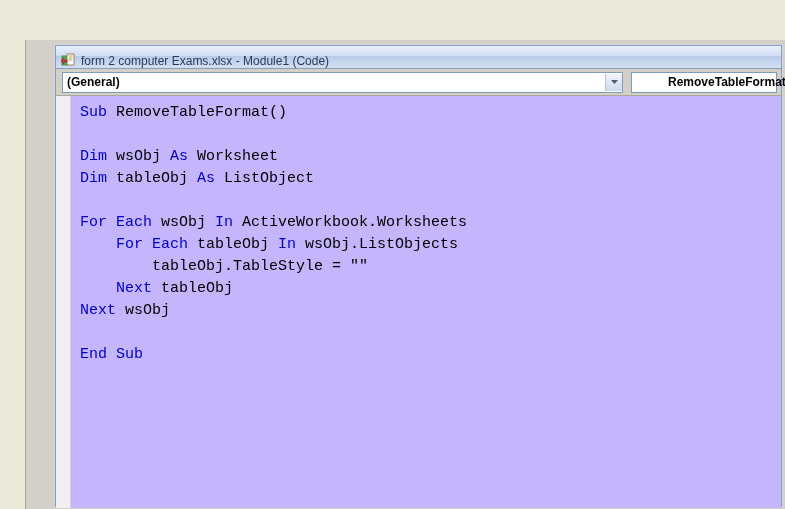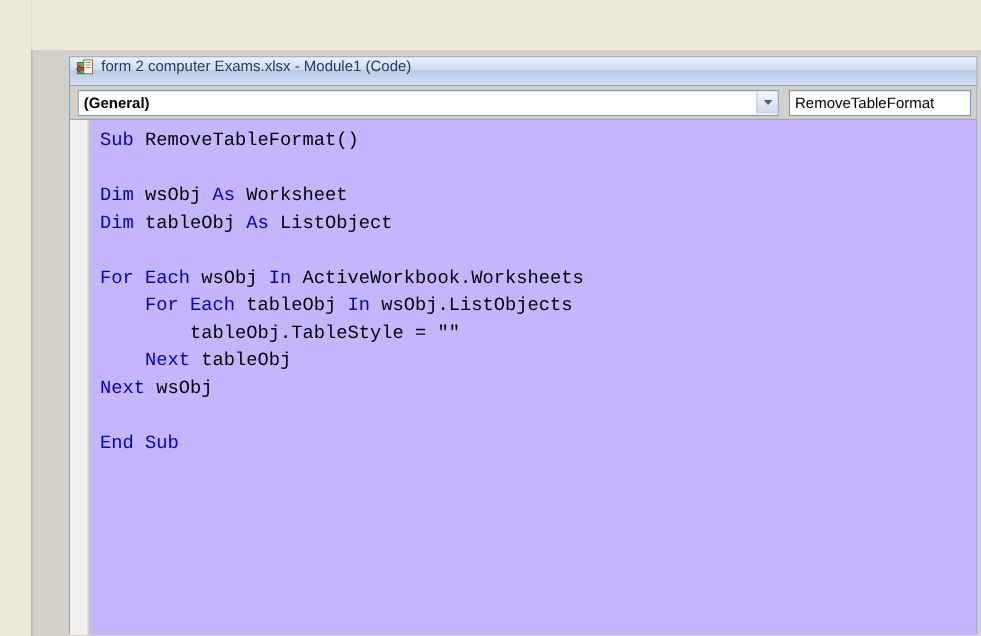--- a/index.html
+++ b/index.html
@@ -35,21 +35,21 @@
       width: 725px;
       height: 460px;
       background: #fff;
       border: 1px solid #8a9bbb;
       box-shadow: 0 0 0 1px #d0d6e0;
     }
     .titlebar {
       height: 22px;
       background: linear-gradient(to bottom, #eaf0fb 0%, #cfdcf2 45%, #b9cbe8 46%, #d3dff3 100%);
       display: flex;
-      align-items: flex-start;
+      align-items: flex-end;
       padding: 0 4px;
       border-bottom: 1px solid #8a9bbb;
       gap: 5px;
     }
     .titlebar .icon {
       width: 16px;
       height: 16px;
       display: flex;
       align-items: center;
       justify-content: center;
@@ -82,21 +82,22 @@
     }
     .combobox.right {
       width: 140px;
       min-width: 140px;
     }
     .combobox .cb-text {
       font-weight: bold;
       color: #000;
     }
     .combobox .cb-text.normal {
-      font-weight: normal;
+      font-weight: bold;
+      margin-left: 32px;
     }
     .combobox .arrow-btn {
       width: 16px;
       height: 17px;
       background: linear-gradient(to bottom, #f2f6fc, #cfd9ea);
       border-left: 1px solid #b6c4da;
       display: flex;
       align-items: center;
       justify-content: center;
     }

